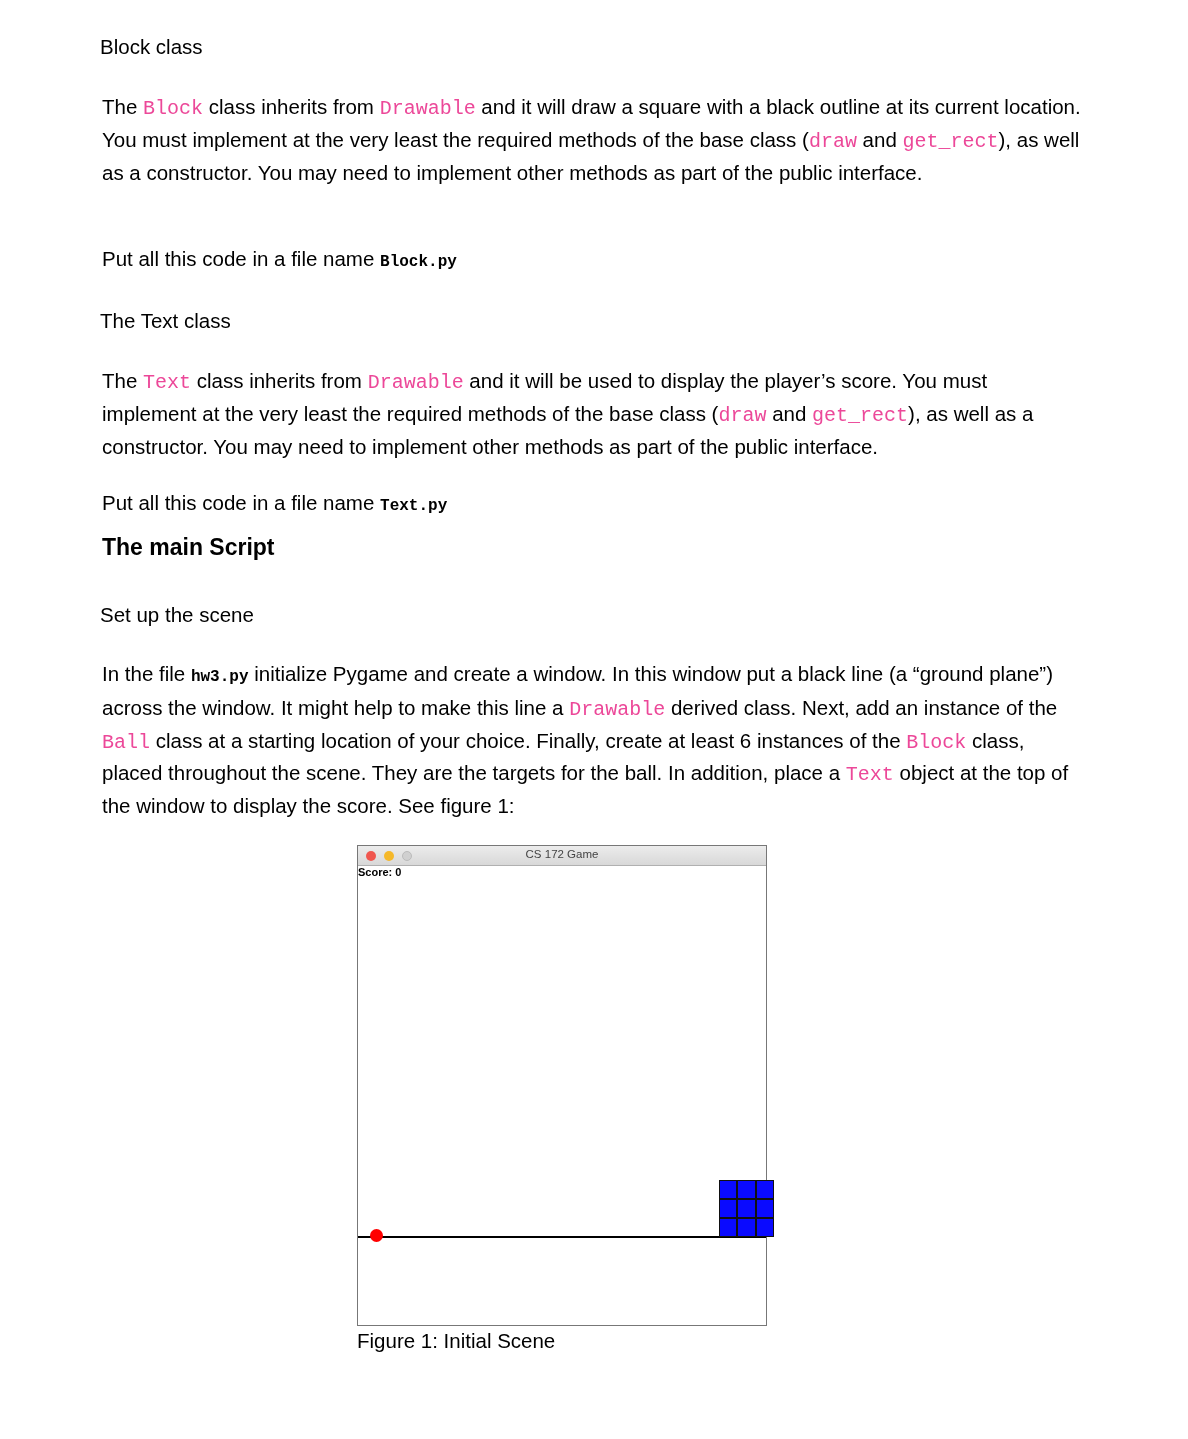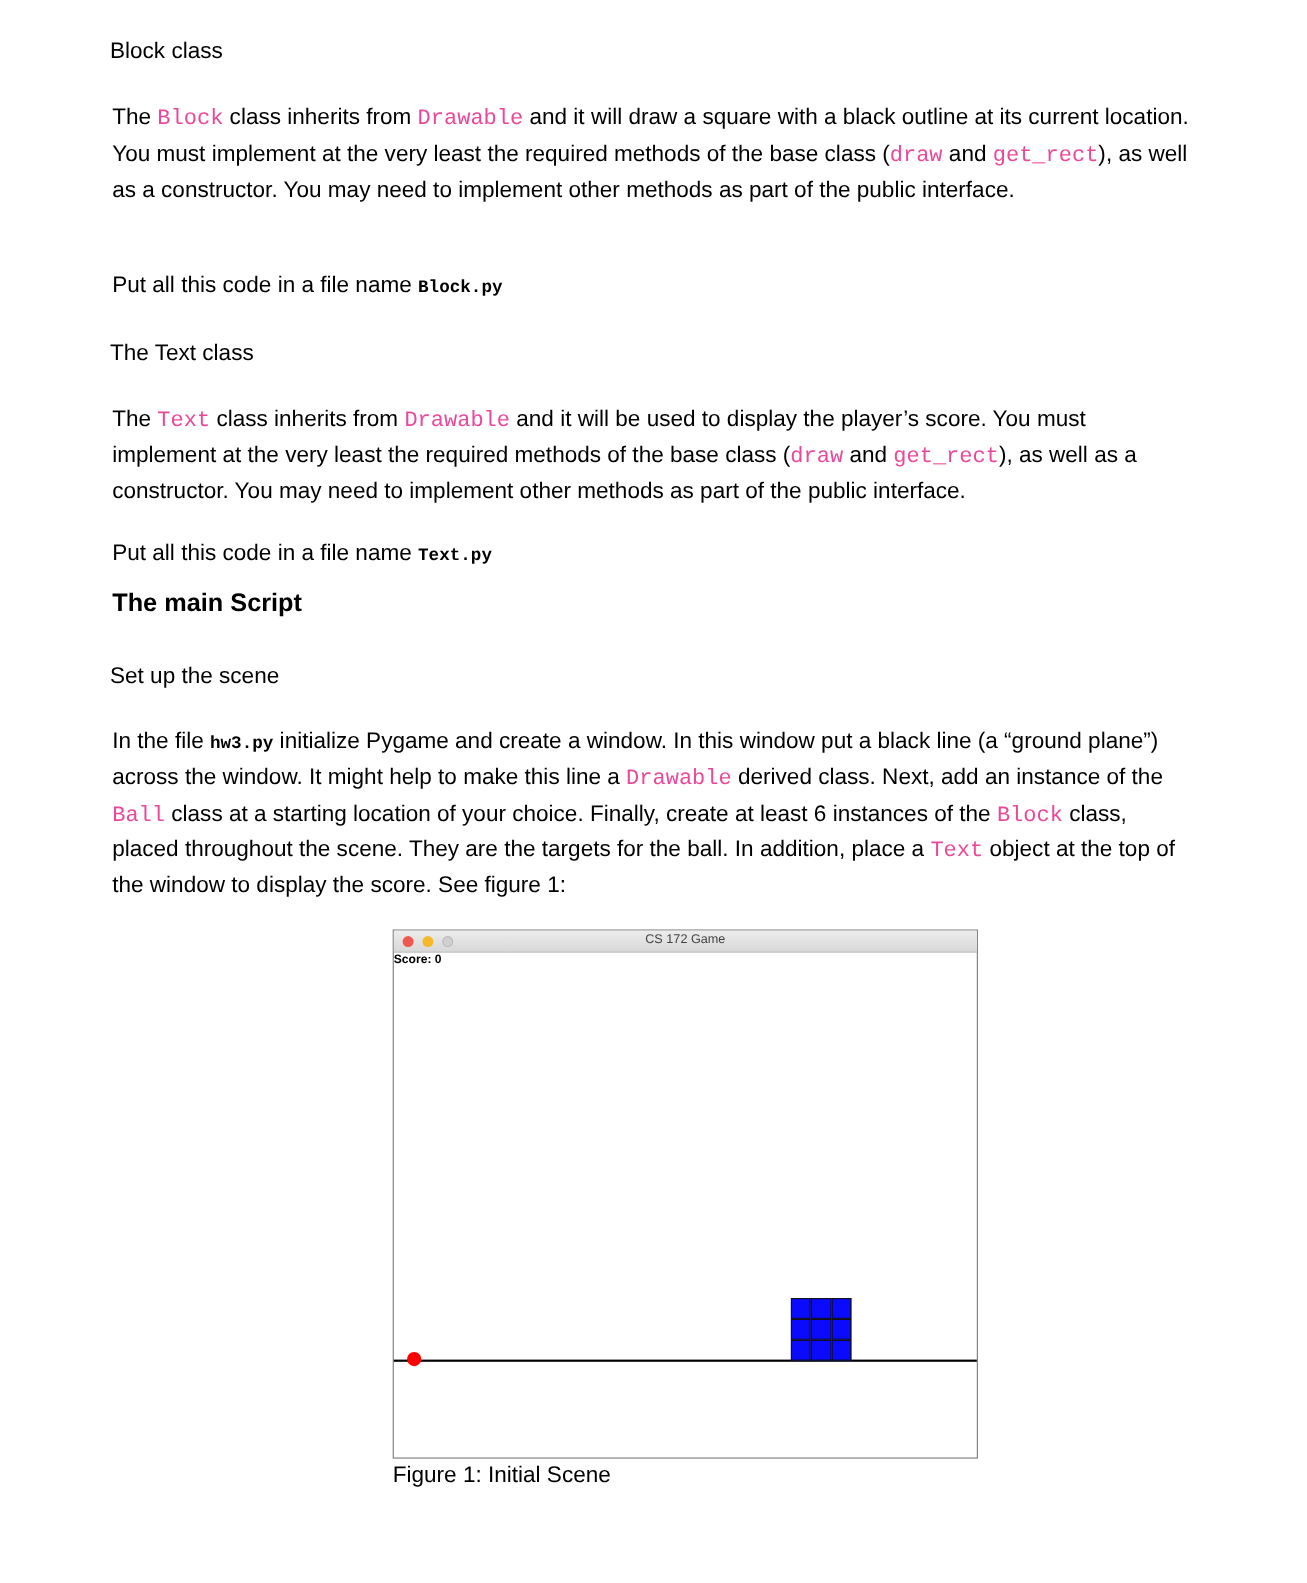--- a/index.html
+++ b/index.html
@@ -4,21 +4,21 @@
 <style>
   html, body { margin: 0; padding: 0; background: #ffffff; }
   body { width: 1188px; height: 1439px; position: relative; overflow: hidden;
          font-family: "Liberation Sans", sans-serif; color: #000; }
   .para { position: absolute; left: 102px; width: 980px; font-size: 20.5px; line-height: 30.8px; }
   .h3 { position: absolute; left: 100px; font-weight: normal; font-size: 20.5px; line-height: 28px; }
   .h2 { position: absolute; left: 102px; font-weight: bold; font-size: 23px; line-height: 30px; }
   .mono { font-family: Liberation Mono, monospace; color: #ec4899; font-size: 20px; }
   .monob { font-family: "Liberation Mono", monospace; font-weight: bold; font-size: 16px; }
   
-  .win { position: absolute; left: 357px; top: 845px; width: 532px; height: 481px;
+  .win { position: absolute; left: 357px; top: 845px; width: 410px; height: 481px;
          border: 1.5px solid #777; background: #fff; box-sizing: border-box; }
   .titlebar { position: absolute; left: 0; top: 0; right: 0; height: 19px;
               background: linear-gradient(#ececec, #d8d8d8); border-bottom: 1px solid #b0b0b0; }
   .light { position: absolute; top: 5px; width: 10px; height: 10px; border-radius: 50%; }
   .l-red { left: 8px; background: #f0574f; }
   .l-yel { left: 26px; background: #f5b829; }
   .l-gry { left: 44px; background: #d0d0d0; border: 1px solid #bbb; box-sizing: border-box; }
   .wtitle { position: absolute; left: 0; right: 0; top: 2px; text-align: center;
             font-size: 11.5px; color: #444; }
   .score { position: absolute; left: 0; top: 20px; font-size: 11px; font-weight: bold; }

